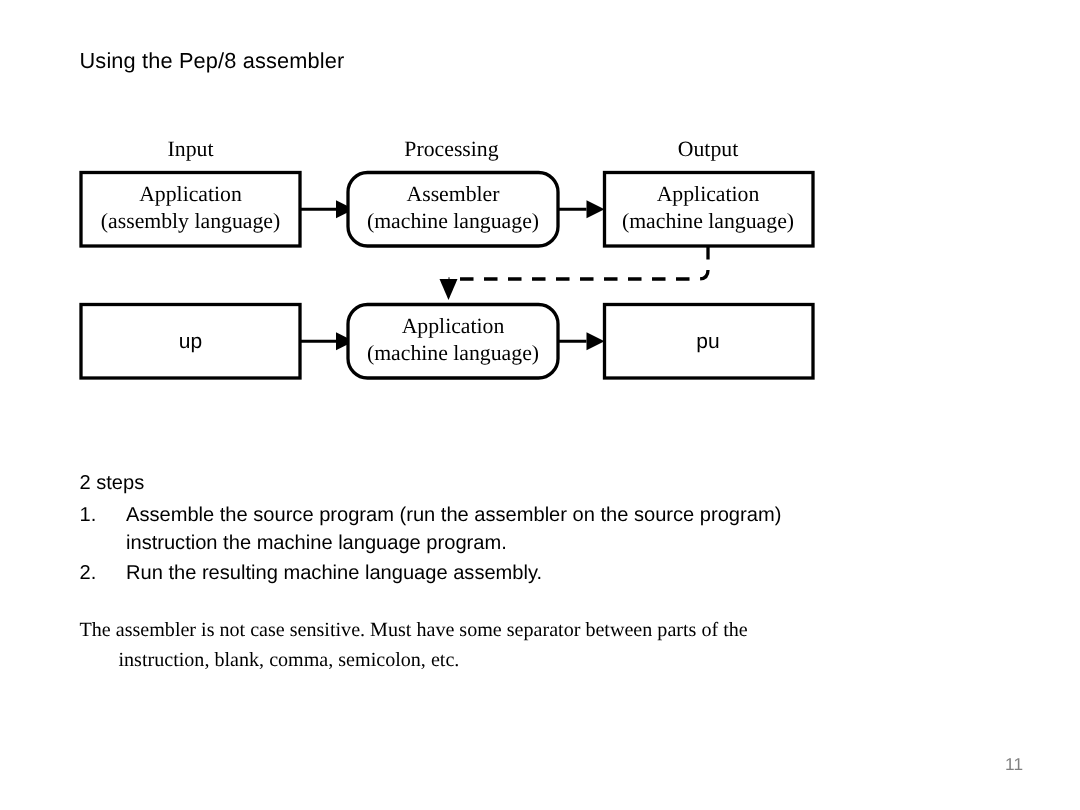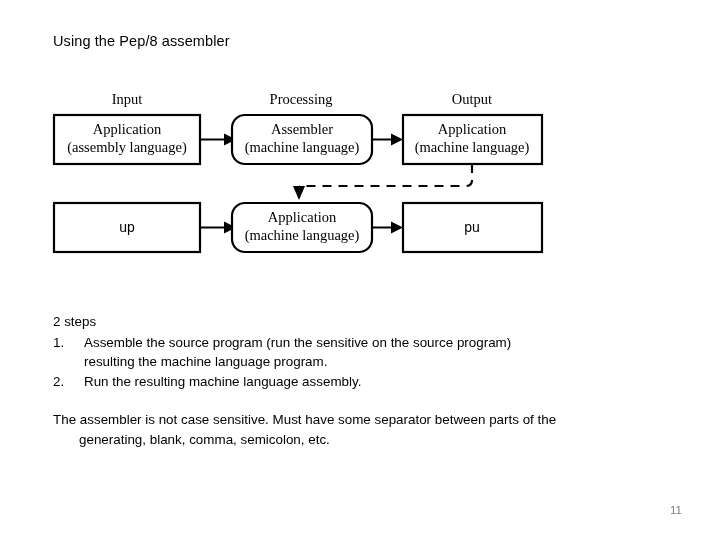--- a/index.html
+++ b/index.html
@@ -108,20 +108,21 @@
   ol.steps li .num {
     position: absolute;
     left: 0;
     top: 0;
     width: 22px;
     text-align: left;
   }
   .para {
     margin: 19px 0 0 0;
     text-indent: 0;
+    font-family: Liberation Serif, serif;
   }
   .para .cont {
     display: block;
     padding-left: 26px;
   }
 
   
   .page-number {
     position: absolute;
     right: 38px;
@@ -195,30 +196,30 @@
 
     </svg>
   </div>
 
   <div class="body-text">
     <p class="intro-line">2 steps</p>
 
     <ol class="steps">
       <li>
         <span class="num">1.</span>
-        <span>Assemble the source program (run the sensitive on the source program)</span>
-        <span style="display:block">resulting the machine language program.</span>
+        <span>Assemble the source program (run the assembler on the source program)</span>
+        <span style="display:block">instruction the machine language program.</span>
       </li>
       <li>
         <span class="num">2.</span>
         <span>Run the resulting machine language assembly.</span>
       </li>
     </ol>
 
     <p class="para">
       <span>The assembler is not case sensitive.  Must have some separator between parts of the</span>
-      <span class="cont">generating, blank, comma, semicolon, etc.</span>
+      <span class="cont">instruction, blank, comma, semicolon, etc.</span>
     </p>
   </div>
 
   <div class="page-number">11</div>
 
 </div>
 
 </body></html>

